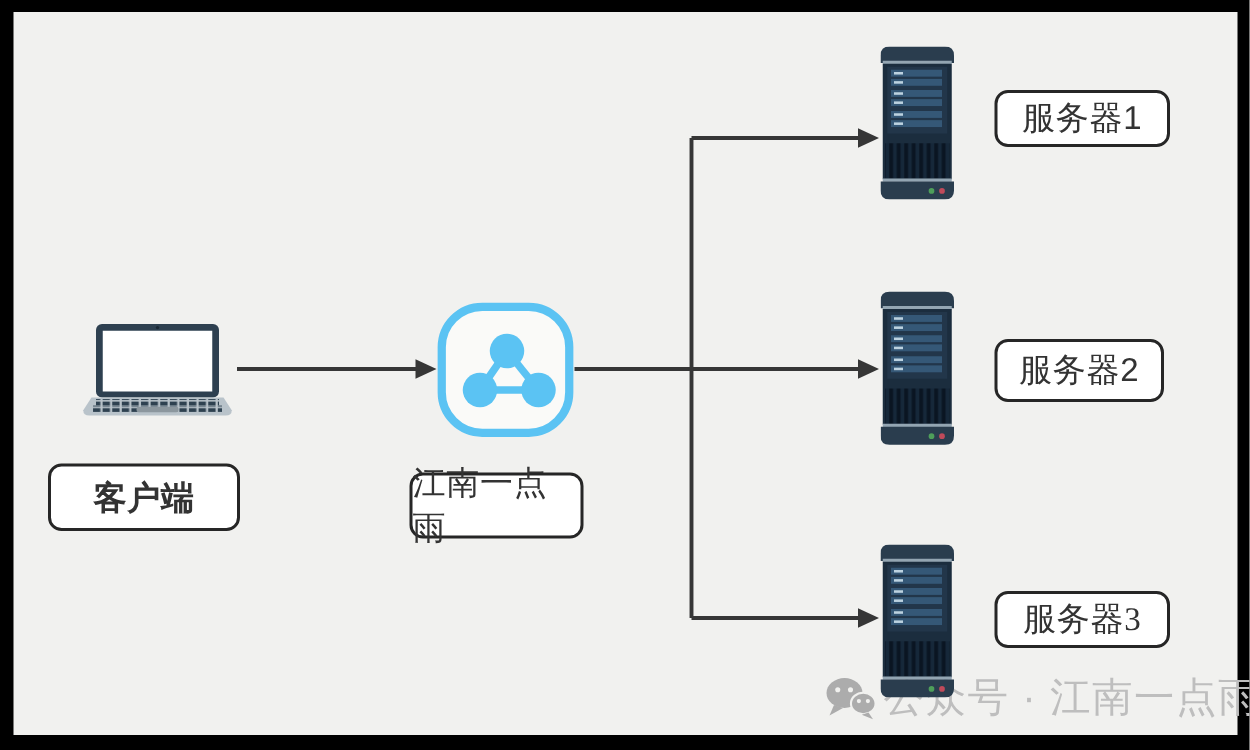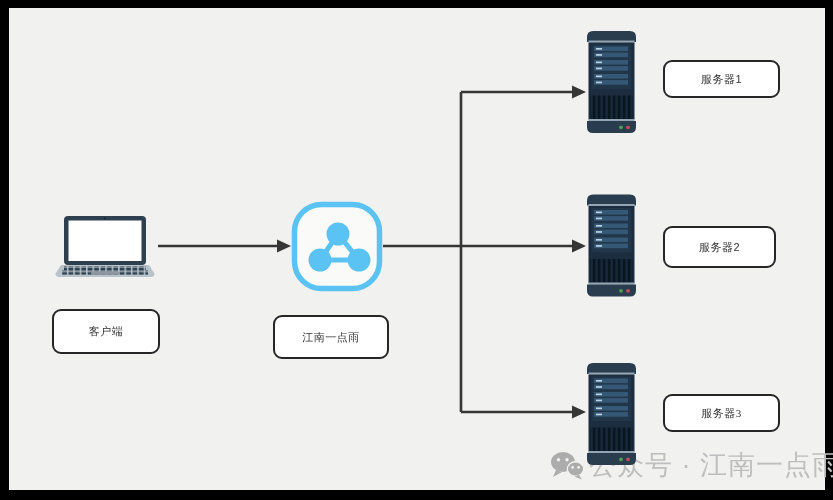--- a/index.html
+++ b/index.html
@@ -12,21 +12,21 @@
     position:absolute;left:9px;top:8px;width:816px;height:482px;
     background:#F1F1EF;
   }
   .abs{position:absolute;}
   .node-icon{z-index:3;}
   .connectors{position:absolute;left:0;top:0;width:833px;height:500px;z-index:2;}
   .label-box{
     position:absolute;z-index:4;
     background:#FFFFFF;border:2.5px solid #262626;border-radius:9px;
     display:flex;align-items:center;justify-content:center;
-    font-size:11px;color:#333333;letter-spacing:0.5px;
+    font-size:22px;color:#333333;letter-spacing:0.5px;
     box-sizing:border-box;
   }
   .watermark{
     position:absolute;left:550px;top:449px;height:32px;z-index:1;
     display:flex;align-items:center;gap:5px;
     color:#BEBEBE;font-size:27px;letter-spacing:1px;white-space:nowrap;
   }
   .defs-holder{position:absolute;width:0;height:0;}
 </style>
 </head>
@@ -127,21 +127,21 @@
 <svg class="abs node-icon" style="left:587px;top:31px;" width="49" height="102">
     <use href="#server-tower"></use>
   </svg>
 <svg class="abs node-icon" style="left:587px;top:194px;" width="49" height="103">
     <use href="#server-tower"></use>
   </svg>
 <svg class="abs node-icon" style="left:587px;top:363px;" width="49" height="102">
     <use href="#server-tower"></use>
   </svg>
 
-<div class="label-box" style="left:52px;top:309px;width:108px;height:45px;">
+<div class="label-box" style="left:32px;top:309px;width:128px;height:45px;font-weight:bold;">
   <span>客户端</span>
 </div>
 <div class="label-box" style="left:273px;top:315px;width:116px;height:44px;">
   <span>江南一点雨</span>
 </div>
 <div class="label-box" style="left:663px;top:60px;width:117px;height:38px;">
   <span>服务器1</span>
 </div>
 <div class="label-box" style="left:663px;top:226px;width:113px;height:42px;">
   <span>服务器2</span>

